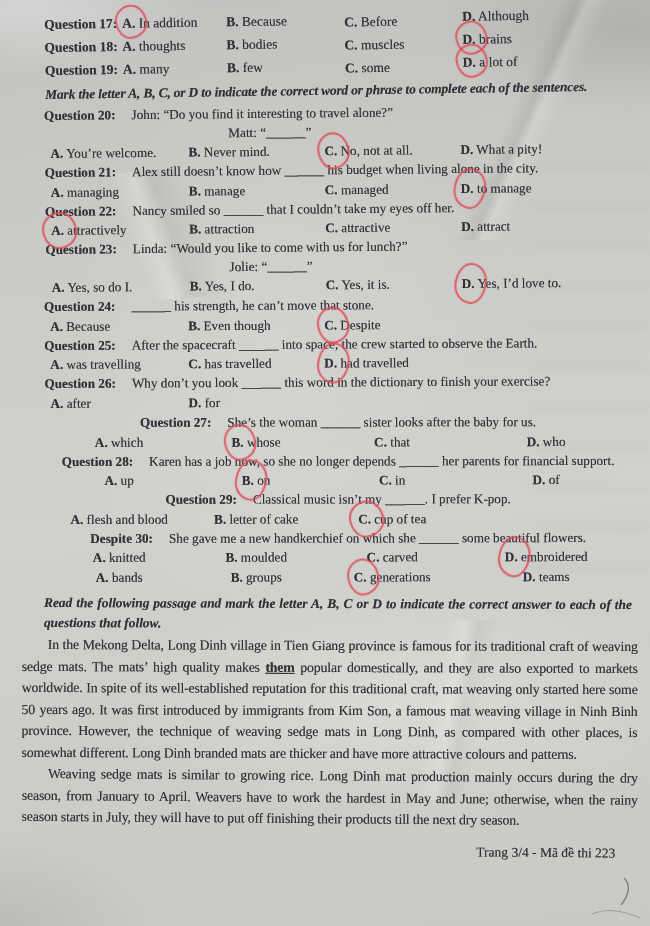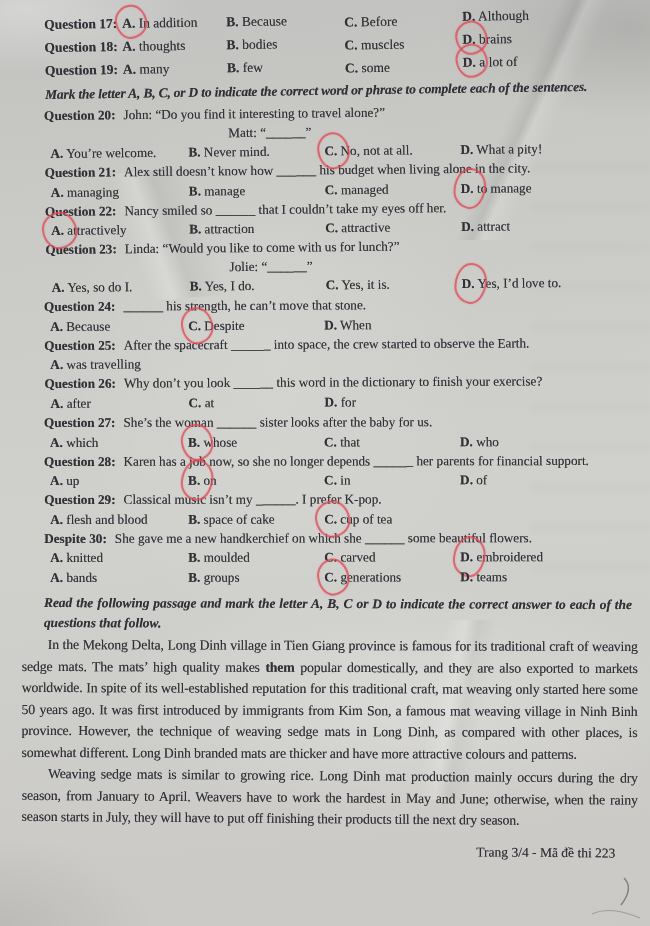--- a/index.html
+++ b/index.html
@@ -31,53 +31,53 @@
     background:linear-gradient(100deg, transparent 44%, rgba(255,255,255,.18) 50%, rgba(0,0,0,.04) 54%, transparent 60%); }
   .ghosting { right:0; top:150px; width:120px; height:420px; filter:blur(3px); opacity:.5;
     background:
       repeating-linear-gradient(to bottom, transparent 0 14px, rgba(110,110,112,.10) 14px 20px, transparent 20px 40px); }
 
   .content { position:absolute; inset:0; padding:13px 18px 0 44px; }
   .g { transform-origin:0 0; }
   .g1 { transform:rotate(-0.85deg); }
   .g2 { transform:rotate(-0.55deg); }
   .g3 { transform:rotate(-0.30deg); }
-  .g4 { transform:rotate(-0.10deg); }
+  .g4 { transform:rotate(-0.10deg);text-align:center; }
   .g5 { transform:rotate(0.20deg); }
   .g6 { transform:rotate(0.45deg); }
 
   .trow { display:grid; grid-template-columns:78px 104px 118px 118px 1fr;
     font-size:13.5px; line-height:23px; white-space:nowrap; }
   .trow .cellD { transform:translateY(-2px); }
 
   .instr { font-weight:700; font-style:italic; font-size:13.4px; margin:5px 0 4px; }
   .instr1 { white-space:nowrap; letter-spacing:-0.15px; }
   .instr2 { text-align:justify; line-height:19.5px; margin-top:6px; margin-bottom:2px; }
 
   .q { font-size:13.2px; margin-bottom:1px; }
   .q-line { line-height:18.5px; white-space:nowrap; }
-  .q-line .ql { margin-right:8px; }
+  .q-line .ql { margin-right:16px; }
   .indent { padding-left:184px; }
   .opts { display:grid; grid-template-columns:138px 136px 136px 1fr; padding-left:6px; line-height:19px; }
   .opt { white-space:nowrap; }
   .ql, .letter { font-weight:700; }
   .letter { display:inline-block; position:relative; }
 
   
   .ring::after { content:''; position:absolute; left:-7px; top:-9px; width:28px; height:33px;
     border:2.4px solid rgba(224,74,86,.78); border-radius:52% 48% 55% 45% / 46% 56% 44% 54%;
     transform:rotate(-8deg); box-shadow:0 0 1.5px rgba(224,74,86,.35), inset 0 0 1.5px rgba(224,74,86,.3);
     pointer-events:none; }
   .q:nth-of-type(2n) .ring::after { transform:rotate(7deg); height:37px; top:-11px; border-radius:48% 52% 46% 54% / 55% 45% 56% 44%; }
   .q:nth-of-type(3n) .ring::after { width:31px; left:-9px; }
   .trow .ring::after { height:30px; top:-7px; }
 
   .passage-wrap { margin-left:-22px; margin-right:-6px; }
   .para { font-size:13.8px; line-height:21.5px; text-align:justify; text-indent:26px; letter-spacing:-0.15px; }
-  .them { font-weight:700; }
+  .them { font-weight:700; text-decoration:underline; }
 
   .footer { text-align:right; font-size:13.5px; margin-top:13px; padding-right:16px; }
 
   .squiggle { position:absolute; right:2px; bottom:0; }
 </style>
 </head>
 <body>
 
 <div class="paper">
   <div class="crease crease1"></div>
@@ -151,35 +151,36 @@
           <span class="opt"><b class="letter ring">D.</b> <span>Yes, I’d love to.</span></span>
         </div>
       </div>
     </div>
 
     <div class="g g3">
       <div class="q">
         <div class="q-line"><b class="ql">Question 24:</b><span>______ his strength, he can’t move that stone.</span></div>
         <div class="opts">
           <span class="opt"><b class="letter">A.</b> <span>Because</span></span>
+          <span class="opt"><b class="letter">B.</b> <span>Even though</span></span>
           <span class="opt"><b class="letter ring">C.</b> <span>Despite</span></span>
-          <span class="opt"><b class="letter">D.</b> <span>When</span></span>
         </div>
       </div>
       <div class="q">
         <div class="q-line"><b class="ql">Question 25:</b><span>After the spacecraft ______ into space, the crew started to observe the Earth.</span></div>
         <div class="opts">
           <span class="opt"><b class="letter">A.</b> <span>was travelling</span></span>
+          <span class="opt"><b class="letter">C.</b> <span>has travelled</span></span>
+          <span class="opt"><b class="letter ring">D.</b> <span>had travelled</span></span>
         </div>
       </div>
       <div class="q">
         <div class="q-line"><b class="ql">Question 26:</b><span>Why don’t you look ______ this word in the dictionary to finish your exercise?</span></div>
         <div class="opts">
           <span class="opt"><b class="letter">A.</b> <span>after</span></span>
-          <span class="opt"><b class="letter">C.</b> <span>at</span></span>
           <span class="opt"><b class="letter">D.</b> <span>for</span></span>
         </div>
       </div>
     </div>
 
     <div class="g g4">
       <div class="q">
         <div class="q-line"><b class="ql">Question 27:</b><span>She’s the woman ______ sister looks after the baby for us.</span></div>
         <div class="opts">
           <span class="opt"><b class="letter">A.</b> <span>which</span></span>
@@ -194,21 +195,21 @@
           <span class="opt"><b class="letter">A.</b> <span>up</span></span>
           <span class="opt"><b class="letter ring">B.</b> <span>on</span></span>
           <span class="opt"><b class="letter">C.</b> <span>in</span></span>
           <span class="opt"><b class="letter">D.</b> <span>of</span></span>
         </div>
       </div>
       <div class="q">
         <div class="q-line"><b class="ql">Question 29:</b><span>Classical music isn’t my ______. I prefer K-pop.</span></div>
         <div class="opts">
           <span class="opt"><b class="letter">A.</b> <span>flesh and blood</span></span>
-          <span class="opt"><b class="letter">B.</b> <span>space of cake</span></span>
+          <span class="opt"><b class="letter">B.</b> <span>letter of cake</span></span>
           <span class="opt"><b class="letter ring">C.</b> <span>cup of tea</span></span>
         </div>
       </div>
       <div class="q">
         <div class="q-line"><b class="ql">Despite 30:</b><span>She gave me a new handkerchief on which she ______ some beautiful flowers.</span></div>
         <div class="opts">
           <span class="opt"><b class="letter">A.</b> <span>knitted</span></span>
           <span class="opt"><b class="letter">B.</b> <span>moulded</span></span>
           <span class="opt"><b class="letter">C.</b> <span>carved</span></span>
           <span class="opt"><b class="letter ring">D.</b> <span>embroidered</span></span>

